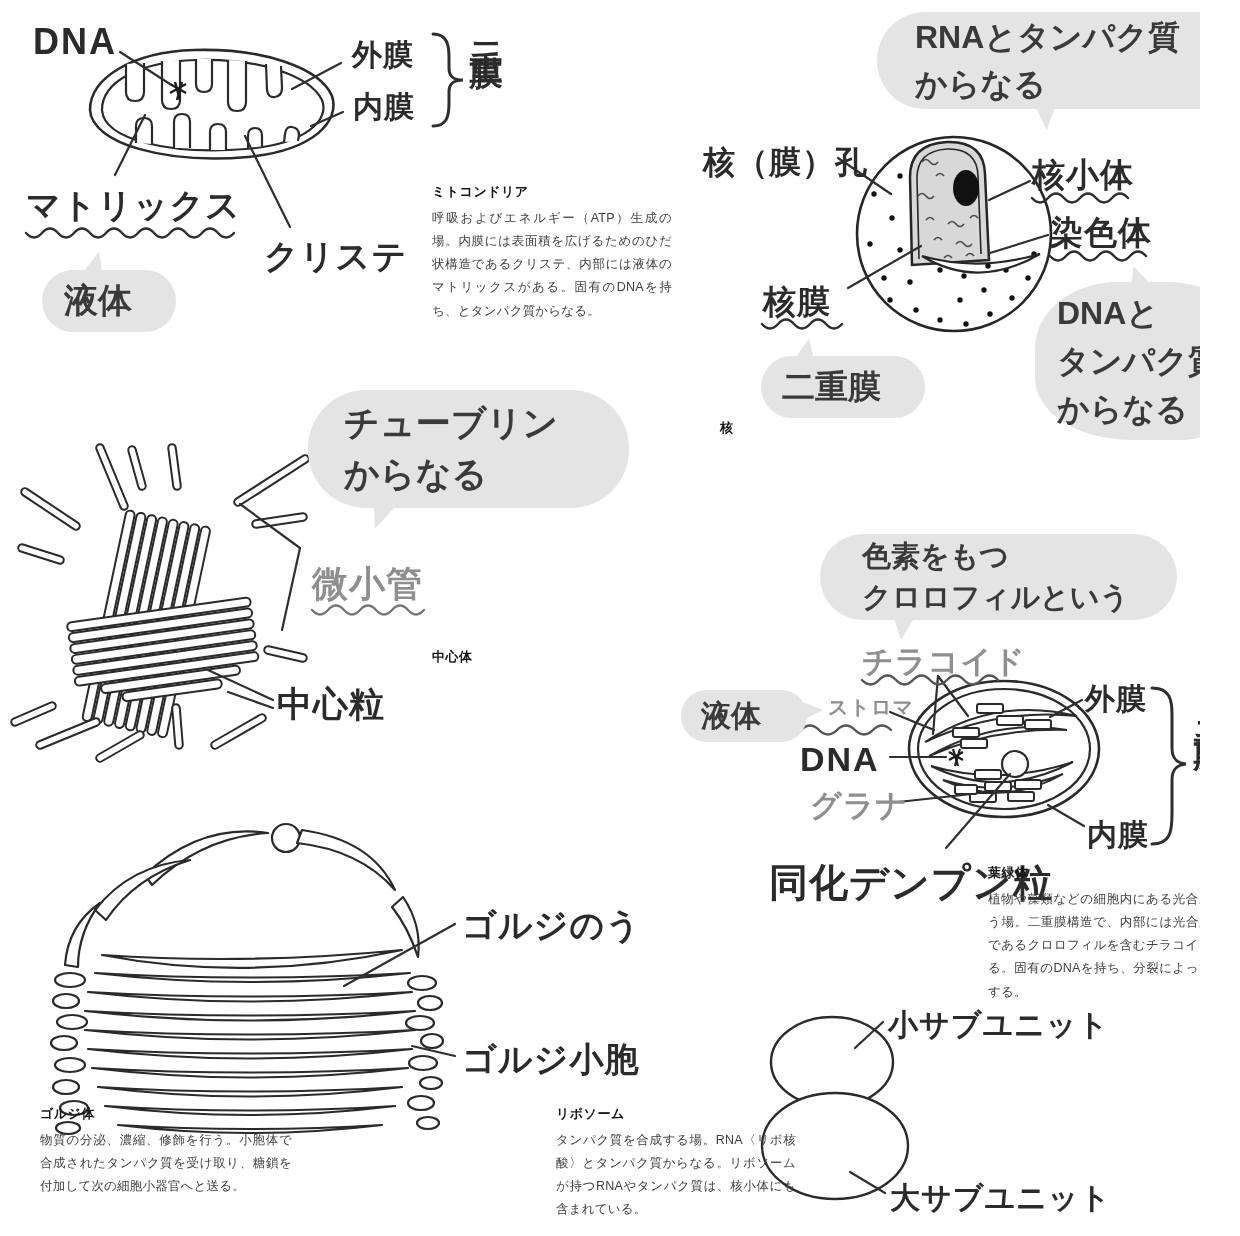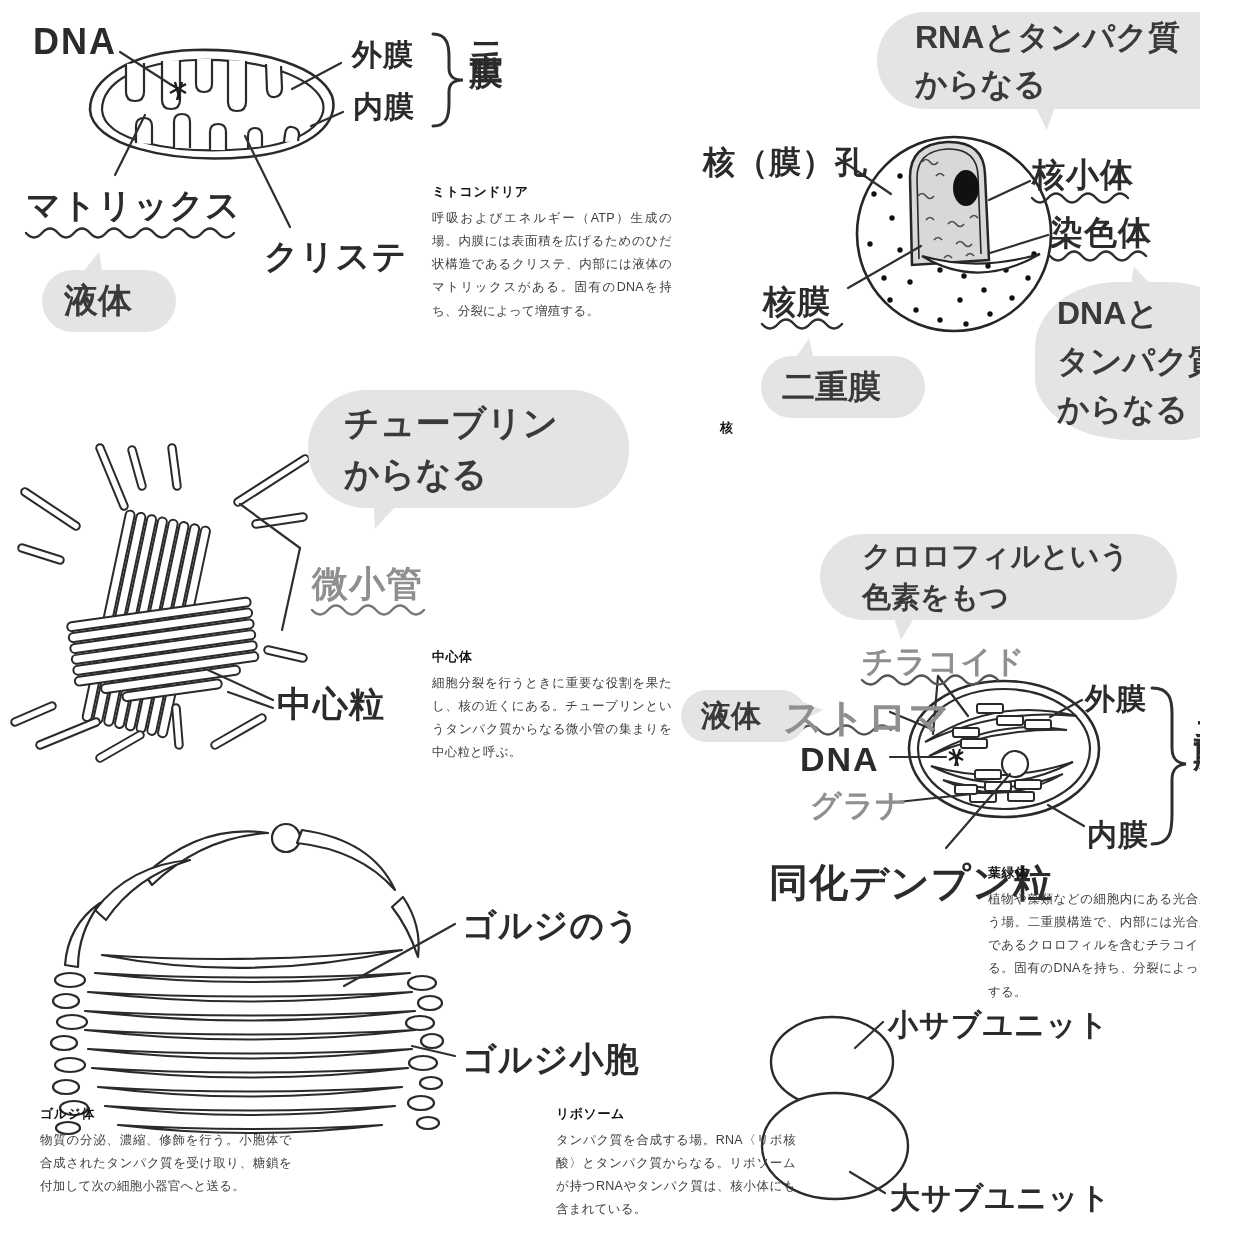--- a/index.html
+++ b/index.html
@@ -116,21 +116,21 @@
     <div class="lbl" style="left:353px; top:92px; font-size:30px;">内膜</div>
     <div class="lbl vert" style="left:470px; top:18px; font-size:33px;">二重膜</div>
     <div class="lbl" style="left:26px; top:188px; font-size:34px;">マトリックス</div>
     <div class="lbl" style="left:264px; top:239px; font-size:34px;">クリステ</div>
     <div class="bubble" style="left:42px; top:270px; width:112px; height:62px; border-radius:31px; padding-left:22px; font-size:34px;">
       <span>液体</span>
       <i class="tail" style="top:-19px; left:44px; border-width:0 8px 22px 11px; border-color:transparent transparent #e4e4e4 transparent; transform:rotate(12deg);"></i>
     </div>
     <div class="desc" style="left:432px; top:183px; width:240px;">
       <h4>ミトコンドリア</h4>
-      <p>呼吸およびエネルギー（ATP）生成の場。内膜には表面積を広げるためのひだ状構造であるクリステ、内部には液体のマトリックスがある。固有のDNAを持ち、分裂によって増殖する。</p>
+      <p>呼吸およびエネルギー（ATP）生成の場。内膜には表面積を広げるためのひだ状構造であるクリステ、内部には液体のマトリックスがある。固有のDNAを持ち、とタンパク質からなる。</p>
     </div>
   </section>
 
   <section>
     <svg class="organelle" style="left:848px; top:132px;" width="210" height="210" viewBox="0 0 210 210">
       <circle cx="106" cy="102" r="97" fill="#fff" stroke="#262626" stroke-width="2.6"></circle>
       <g fill="#111">
         <circle cx="26" cy="62" r="2.7"></circle>
           <circle cx="44" cy="86" r="2.7"></circle>
           <circle cx="22" cy="112" r="2.7"></circle>
@@ -254,21 +254,20 @@
     </svg>
     <div class="bubble" style="left:308px; top:390px; width:285px; height:118px; border-radius:58px; padding-left:36px; font-size:35px;">
       <span>チューブリン</span>
       <span>からなる</span>
       <i class="tail" style="bottom:-22px; left:62px; border-width:27px 15px 0 8px; border-color:#e4e4e4 transparent transparent transparent; transform:rotate(14deg);"></i>
     </div>
     <div class="lbl gray" style="left:312px; top:566px; font-size:36px;">微小管</div>
     <div class="lbl" style="left:277px; top:686px; font-size:35px;">中心粒</div>
     <div class="desc" style="left:432px; top:648px; width:240px;">
       <h4>中心体</h4>
-      <p>細胞分裂を行うときに重要な役割を果たし、核の近くにある。チューブリンというタンパク質からなる微小管の集まりを中心粒と呼ぶ。</p>
     </div>
   </section>
 
   <section>
     <svg class="organelle" style="left:905px; top:678px;" width="200" height="148" viewBox="0 0 200 148">
       <ellipse cx="99" cy="71" rx="95" ry="68" fill="#fff" stroke="#2a2a2a" stroke-width="2.6"></ellipse>
       <ellipse cx="99" cy="71" rx="86" ry="60" fill="#fff" stroke="#2a2a2a" stroke-width="2.2"></ellipse>
       <g fill="#fff" stroke="#2a2a2a" stroke-width="2">
         <path d="M 20 64 Q 90 18 172 38 Q 92 30 20 64 Z"></path>
         <path d="M 24 78 Q 90 40 162 52 Q 88 50 24 78 Z"></path>
@@ -290,26 +289,26 @@
       </g>
       <circle cx="110" cy="86" r="13" fill="#fff" stroke="#2a2a2a" stroke-width="2.2"></circle>
       <g stroke="#1c1c1c" stroke-width="2.2" fill="none">
         <path d="M 44 74 l 14 8"></path>
           <path d="M 44 82 l 14 -8"></path>
         <path d="M 48 71 l 5 17"></path>
           <path d="M 55 71 l -5 17"></path>
       </g>
     </svg>
     <div class="bubble" style="left:820px; top:534px; width:315px; height:86px; border-radius:43px; padding-left:42px; font-size:29px; line-height:1.4;">
+      <span>色素をもつ</span>
       <span>クロロフィルという</span>
-      <span>色素をもつ</span>
       <i class="tail" style="bottom:-20px; left:72px; border-width:24px 12px 0 10px; border-color:#e4e4e4 transparent transparent transparent; transform:rotate(5deg);"></i>
     </div>
     <div class="lbl gray" style="left:862px; top:646px; font-size:31px;">チラコイド</div>
-    <div class="lbl gray" style="left:783px; top:697px; font-size:40px;">ストロマ</div>
+    <div class="lbl gray" style="left:828px; top:697px; font-size:20px;">ストロマ</div>
     <div class="bubble" style="left:681px; top:690px; width:106px; height:52px; border-radius:26px; padding-left:20px; font-size:30px;">
       <span>液体</span>
       <i class="tail" style="right:-16px; top:12px; border-width:8px 0 10px 20px; border-color:transparent transparent transparent #e4e4e4;"></i>
     </div>
     <div class="lbl" style="left:800px; top:742px; font-size:34px; letter-spacing:2px;">DNA</div>
     <div class="lbl gray" style="left:810px; top:790px; font-size:31px;">グラナ</div>
     <div class="lbl" style="left:769px; top:848px; font-size:39px;margin-top:15px;">同化デンプン粒</div>
     <div class="lbl" style="left:1085px; top:684px; font-size:30px;">外膜</div>
     <div class="lbl" style="left:1087px; top:820px; font-size:30px;">内膜</div>
     <div class="lbl vert" style="left:1194px; top:698px; font-size:34px;">二重膜</div>

